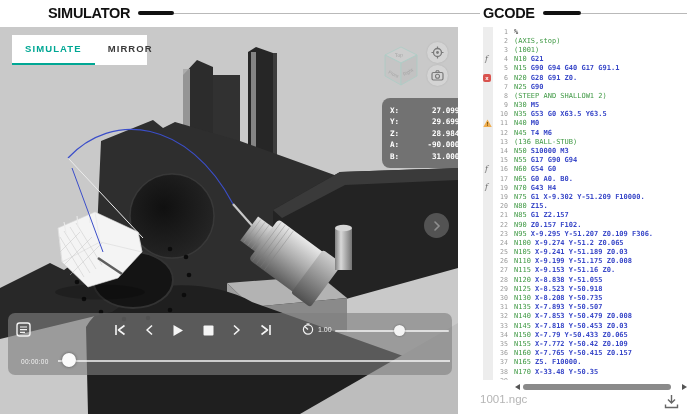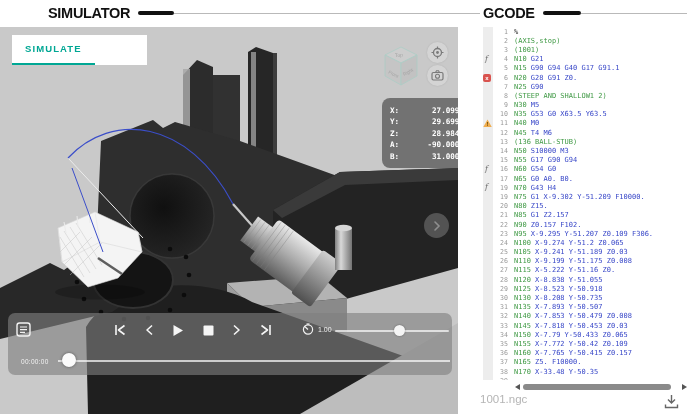--- a/index.html
+++ b/index.html
@@ -47,21 +47,21 @@
   
   #gcode-panel{position:absolute;left:480px;top:0;width:210px;height:372px;background:#fff;}
   #gcode-lines{position:absolute;left:3px;top:27px;width:205px;height:353px;overflow:hidden;}
   #gutter-strip{position:absolute;left:0;top:0;width:10px;height:100%;background:#ededed;}
   .gline{position:relative;display:flex;align-items:center;height:9.2px;
          font-family:"DejaVu Sans Mono",monospace;font-size:7px;white-space:pre;}
   .gline .gic{width:10px;height:9px;position:relative;flex:none;}
   .gline .gnum{width:15px;flex:none;text-align:right;color:#999;font-size:6.6px;}
   .gline .gtxt{margin-left:6px;}
   .tok-n{color:var(--code-green);margin-top:10px;}
-  .tok-code{color:var(--code-blue);}
+  .tok-code{color:var(--code-blue);font-weight:bold;}
   .tok-comment{color:var(--code-green);}
   .tok-plain{color:#333;}
   .gf{position:absolute;left:2px;top:-1px;font-family:"DejaVu Serif",serif;font-style:italic;
       font-size:8px;color:#707070;line-height:9px;}
   .gerr{position:absolute;left:0px;top:0.5px;width:8px;height:8px;background:var(--error-red);border-radius:2px;
         color:#fff;font-size:6px;font-weight:bold;text-align:center;line-height:8px;font-family:"Liberation Sans",sans-serif;}
   .gwarn{position:absolute;left:0px;top:0.5px;width:9px;height:8px;background:var(--warn-yellow);
          clip-path:polygon(50% 0,100% 100%,0 100%);color:#5d4200;font-size:5.5px;font-weight:bold;
          text-align:center;line-height:10px;font-family:"Liberation Sans",sans-serif;}
 
@@ -298,20 +298,21 @@
     <span id="elapsed">00:00:00</span>
     <div id="progress-slider">
       <div class="track"></div>
       <div class="handle"></div>
     </div>
   </div>
 </div>
 
 <div id="tabs">
   <div class="tab active">SIMULATE</div>
+  <div class="tab inactive">MIRROR</div>
 </div>
 
 <div id="gcode-panel">
   <div class="panel-header" style="left:3px;top:4px;width:204px;">
     <span class="ttl">GCODE</span>
     <span class="bar-thick" style="width:38px;"></span>
     <span class="bar-thin"></span>
   </div>
 
   <div id="gcode-lines">
@@ -335,21 +336,21 @@
       <div class="gline"><span class="gic"></span><span class="gnum">17</span><span class="gtxt"><span class="tok-n">N65 </span><span class="tok-code">G0 A0. B0.</span></span></div>
       <div class="gline"><span class="gic"><span class="gf">f</span></span><span class="gnum">19</span><span class="gtxt"><span class="tok-n">N70 </span><span class="tok-code">G43 H4</span></span></div>
       <div class="gline"><span class="gic"></span><span class="gnum">19</span><span class="gtxt"><span class="tok-n">N75 </span><span class="tok-code">G1 X-9.302 Y-51.209 F10000.</span></span></div>
       <div class="gline"><span class="gic"></span><span class="gnum">20</span><span class="gtxt"><span class="tok-n">N80 </span><span class="tok-code">Z15.</span></span></div>
       <div class="gline"><span class="gic"></span><span class="gnum">21</span><span class="gtxt"><span class="tok-n">N85 </span><span class="tok-code">G1 Z2.157</span></span></div>
       <div class="gline"><span class="gic"></span><span class="gnum">22</span><span class="gtxt"><span class="tok-n">N90 </span><span class="tok-code">Z0.157 F102.</span></span></div>
       <div class="gline"><span class="gic"></span><span class="gnum">23</span><span class="gtxt"><span class="tok-n">N95 </span><span class="tok-code">X-9.295 Y-51.207 Z0.109 F306.</span></span></div>
       <div class="gline"><span class="gic"></span><span class="gnum">24</span><span class="gtxt"><span class="tok-n">N100 </span><span class="tok-code">X-9.274 Y-51.2 Z0.065</span></span></div>
       <div class="gline"><span class="gic"></span><span class="gnum">25</span><span class="gtxt"><span class="tok-n">N105 </span><span class="tok-code">X-9.241 Y-51.189 Z0.03</span></span></div>
       <div class="gline"><span class="gic"></span><span class="gnum">26</span><span class="gtxt"><span class="tok-n">N110 </span><span class="tok-code">X-9.199 Y-51.175 Z0.008</span></span></div>
-      <div class="gline"><span class="gic"></span><span class="gnum">27</span><span class="gtxt"><span class="tok-n">N115 </span><span class="tok-code">X-5.222 Y-51.16 Z0.</span></span></div>
+      <div class="gline"><span class="gic"></span><span class="gnum">27</span><span class="gtxt"><span class="tok-n">N115 </span><span class="tok-code">X-9.153 Y-51.16 Z0.</span></span></div>
       <div class="gline"><span class="gic"></span><span class="gnum">28</span><span class="gtxt"><span class="tok-n">N120 </span><span class="tok-code">X-8.838 Y-51.055</span></span></div>
       <div class="gline"><span class="gic"></span><span class="gnum">29</span><span class="gtxt"><span class="tok-n">N125 </span><span class="tok-code">X-8.523 Y-50.918</span></span></div>
       <div class="gline"><span class="gic"></span><span class="gnum">30</span><span class="gtxt"><span class="tok-n">N130 </span><span class="tok-code">X-8.208 Y-50.735</span></span></div>
       <div class="gline"><span class="gic"></span><span class="gnum">31</span><span class="gtxt"><span class="tok-n">N135 </span><span class="tok-code">X-7.893 Y-50.507</span></span></div>
       <div class="gline"><span class="gic"></span><span class="gnum">32</span><span class="gtxt"><span class="tok-n">N140 </span><span class="tok-code">X-7.853 Y-50.479 Z0.008</span></span></div>
       <div class="gline"><span class="gic"></span><span class="gnum">33</span><span class="gtxt"><span class="tok-n">N145 </span><span class="tok-code">X-7.818 Y-50.453 Z0.03</span></span></div>
       <div class="gline"><span class="gic"></span><span class="gnum">34</span><span class="gtxt"><span class="tok-n">N150 </span><span class="tok-code">X-7.79 Y-50.433 Z0.065</span></span></div>
       <div class="gline"><span class="gic"></span><span class="gnum">35</span><span class="gtxt"><span class="tok-n">N155 </span><span class="tok-code">X-7.772 Y-50.42 Z0.109</span></span></div>
       <div class="gline"><span class="gic"></span><span class="gnum">36</span><span class="gtxt"><span class="tok-n">N160 </span><span class="tok-code">X-7.765 Y-50.415 Z0.157</span></span></div>
       <div class="gline"><span class="gic"></span><span class="gnum">37</span><span class="gtxt"><span class="tok-n">N165 </span><span class="tok-code">Z5. F10000.</span></span></div>

